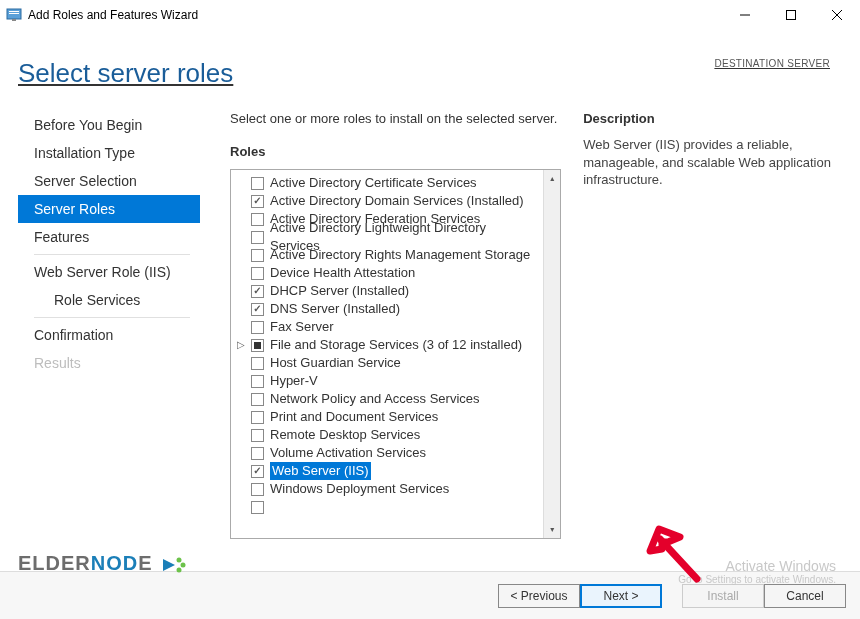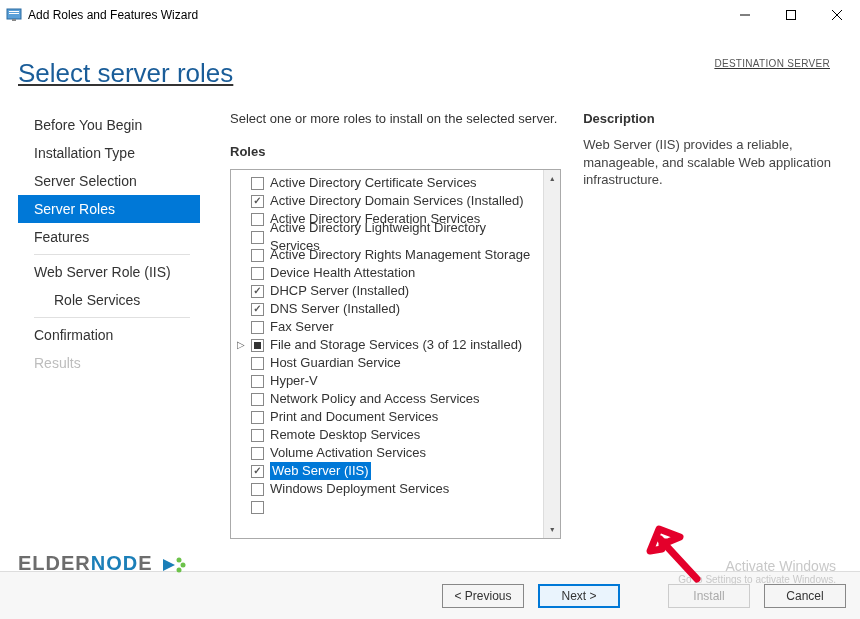--- a/index.html
+++ b/index.html
@@ -30,21 +30,21 @@
     .chk { width: 13px; height: 13px; border: 1px solid #888; margin-right: 6px; display: inline-flex; align-items: center; justify-content: center; font-size: 10px; background: #fff; }
     .chk.checked::after { content: "✓"; color: #555; font-weight: bold; line-height: 1; }
     .chk.square::after { content: ""; width: 7px; height: 7px; background: #333; display: block; }
     .role-row.hilite .rlabel { background: #0078d7; color: #fff; padding: 0 2px; }
     .scroll-track { width: 17px; background: #f0f0f0; border-left: 1px solid #ddd; position: relative; }
     .scroll-btn { height: 17px; display: flex; align-items: center; justify-content: center; font-size: 8px; color: #555; }
     .scroll-btn.top { position: absolute; top: 0; width: 100%; }
     .scroll-btn.bottom { position: absolute; bottom: 0; width: 100%; }
     .desc-col { flex: 1; padding-left: 22px; }
     .desc-text { font-size: 13px; color: #444; line-height: 1.35; }
-    .footer { position: absolute; bottom: 0; left: 0; right: 0; height: 48px; border-top: 1px solid #ddd; display: flex; align-items: center; justify-content: flex-end; padding: 0 14px; gap: 14px; background: #f7f7f7; }
+    .footer { position: absolute; bottom: 0; left: 0; right: 0; height: 48px; border-top: 1px solid #ddd; display: flex; align-items: center; justify-content: flex-end; padding: 0 14px; gap: 0; background: #f7f7f7; }
     .btn { min-width: 82px; height: 24px; border: 1px solid #888; background: #f5f5f5; font-size: 12px; display: flex; align-items: center; justify-content: center; padding: 0 10px; }
     .btn.primary { border: 2px solid #0078d7; background: #eaf4fd; }
     .btn.disabled { color: #aaa; border-color: #ccc; }
     .gap { width: 20px; }
     .logo { position: absolute; left: 18px; bottom: 44px; font-size: 20px; font-weight: 700; letter-spacing: 1px; font-family: Arial, sans-serif; }
     .logo .grey { color: #6d6d6d; }
     .logo .blue { color: #1b7fb8; }
     .logo svg { vertical-align: middle; margin-left: 2px; }
     .arrow { position: absolute; bottom: 30px; left: 642px; pointer-events: none; }
     .activate { position: absolute; right: 24px; bottom: 34px; font-size: 14px; color: #c8c8c8; text-align: right; line-height: 1.1; }

